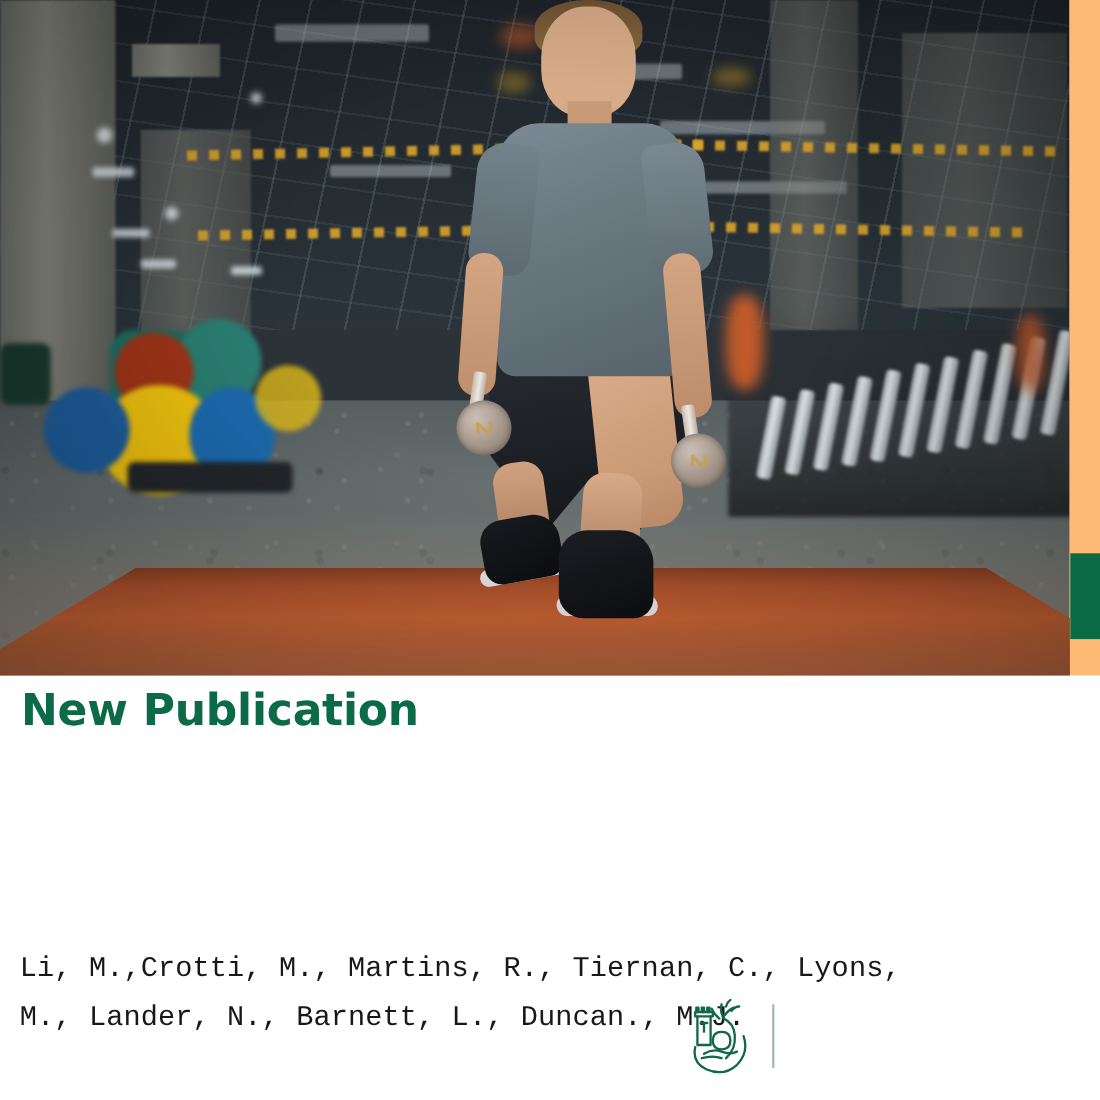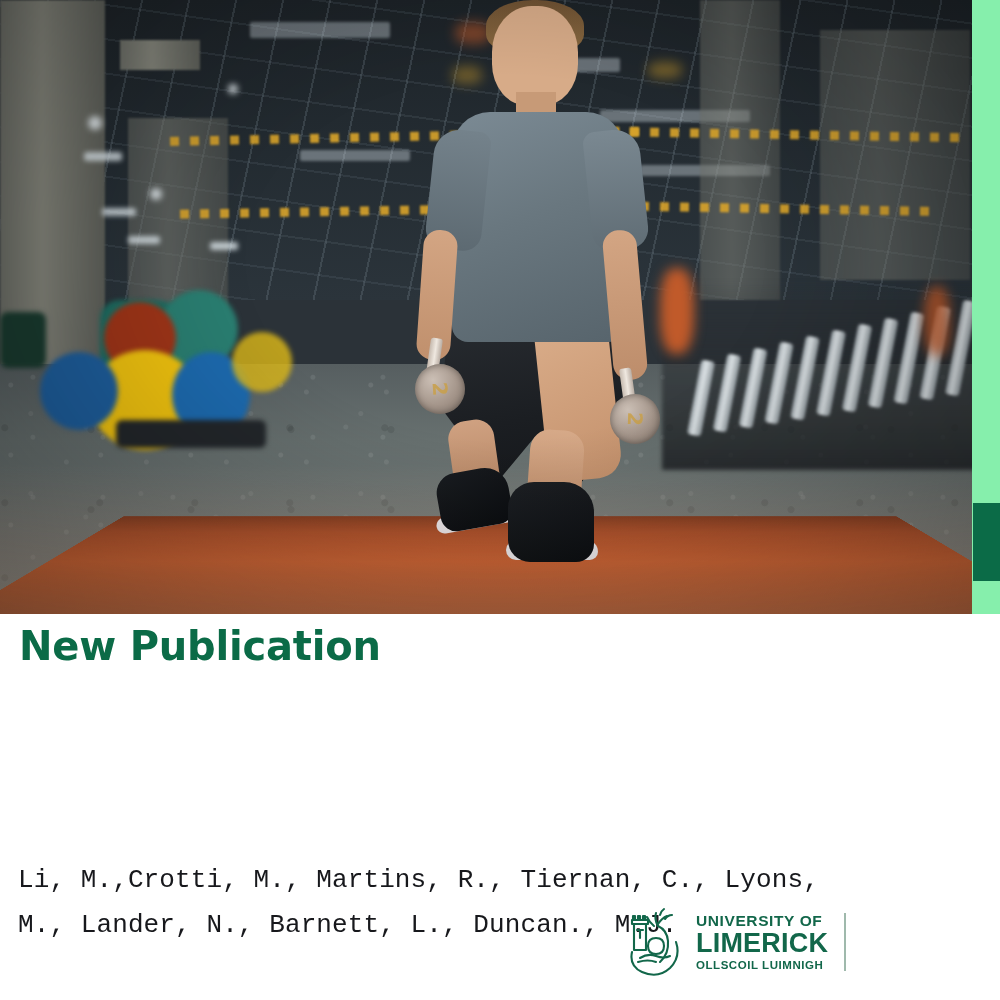--- a/index.html
+++ b/index.html
@@ -5,21 +5,21 @@
   * { margin:0; padding:0; box-sizing:border-box; }
   html, body {
     width:1000px; height:1000px;
     background:#ffffff;
     font-family:"Liberation Sans", sans-serif;
     overflow:hidden;
   }
   .card {
     position:relative;
     width:1000px; height:1000px;
-    background:#86efac;
+    background:#fdba74;
     overflow:hidden;
   }
 
   
   .photo {
     position:absolute;
     left:0; top:0;
     width:972px; height:614px;
     overflow:hidden;
     background:#2b3238;
@@ -401,23 +401,18 @@
         <path d="M34 20 q9 4 10 15 q1 13 -8 21"></path>
 
         <path d="M24 40 q0 -8 8 -8 q8 0 8 8 q0 8 -8 8 q-8 0 -8 -8 z"></path>
         <path d="M16 52 q8 -5 16 -2 q8 3 14 0"></path>
         <path d="M14 56 q10 -3 18 0"></path>
 
         <path d="M8 46 q-3 14 10 20 q16 7 28 -4 q11 -11 6 -26"></path>
       </g>
     </svg>
 
-    <div class="logo-word">
-      <div class="lw-top">UNIVERSITY OF</div>
-      <div class="lw-mid">LIMERICK</div>
-      <div class="lw-bot">OLLSCOIL LUIMNIGH</div>
-    </div>
 
     <div class="logo-div"></div>
 
   </div>
 
 </div>
 
 </body></html>

